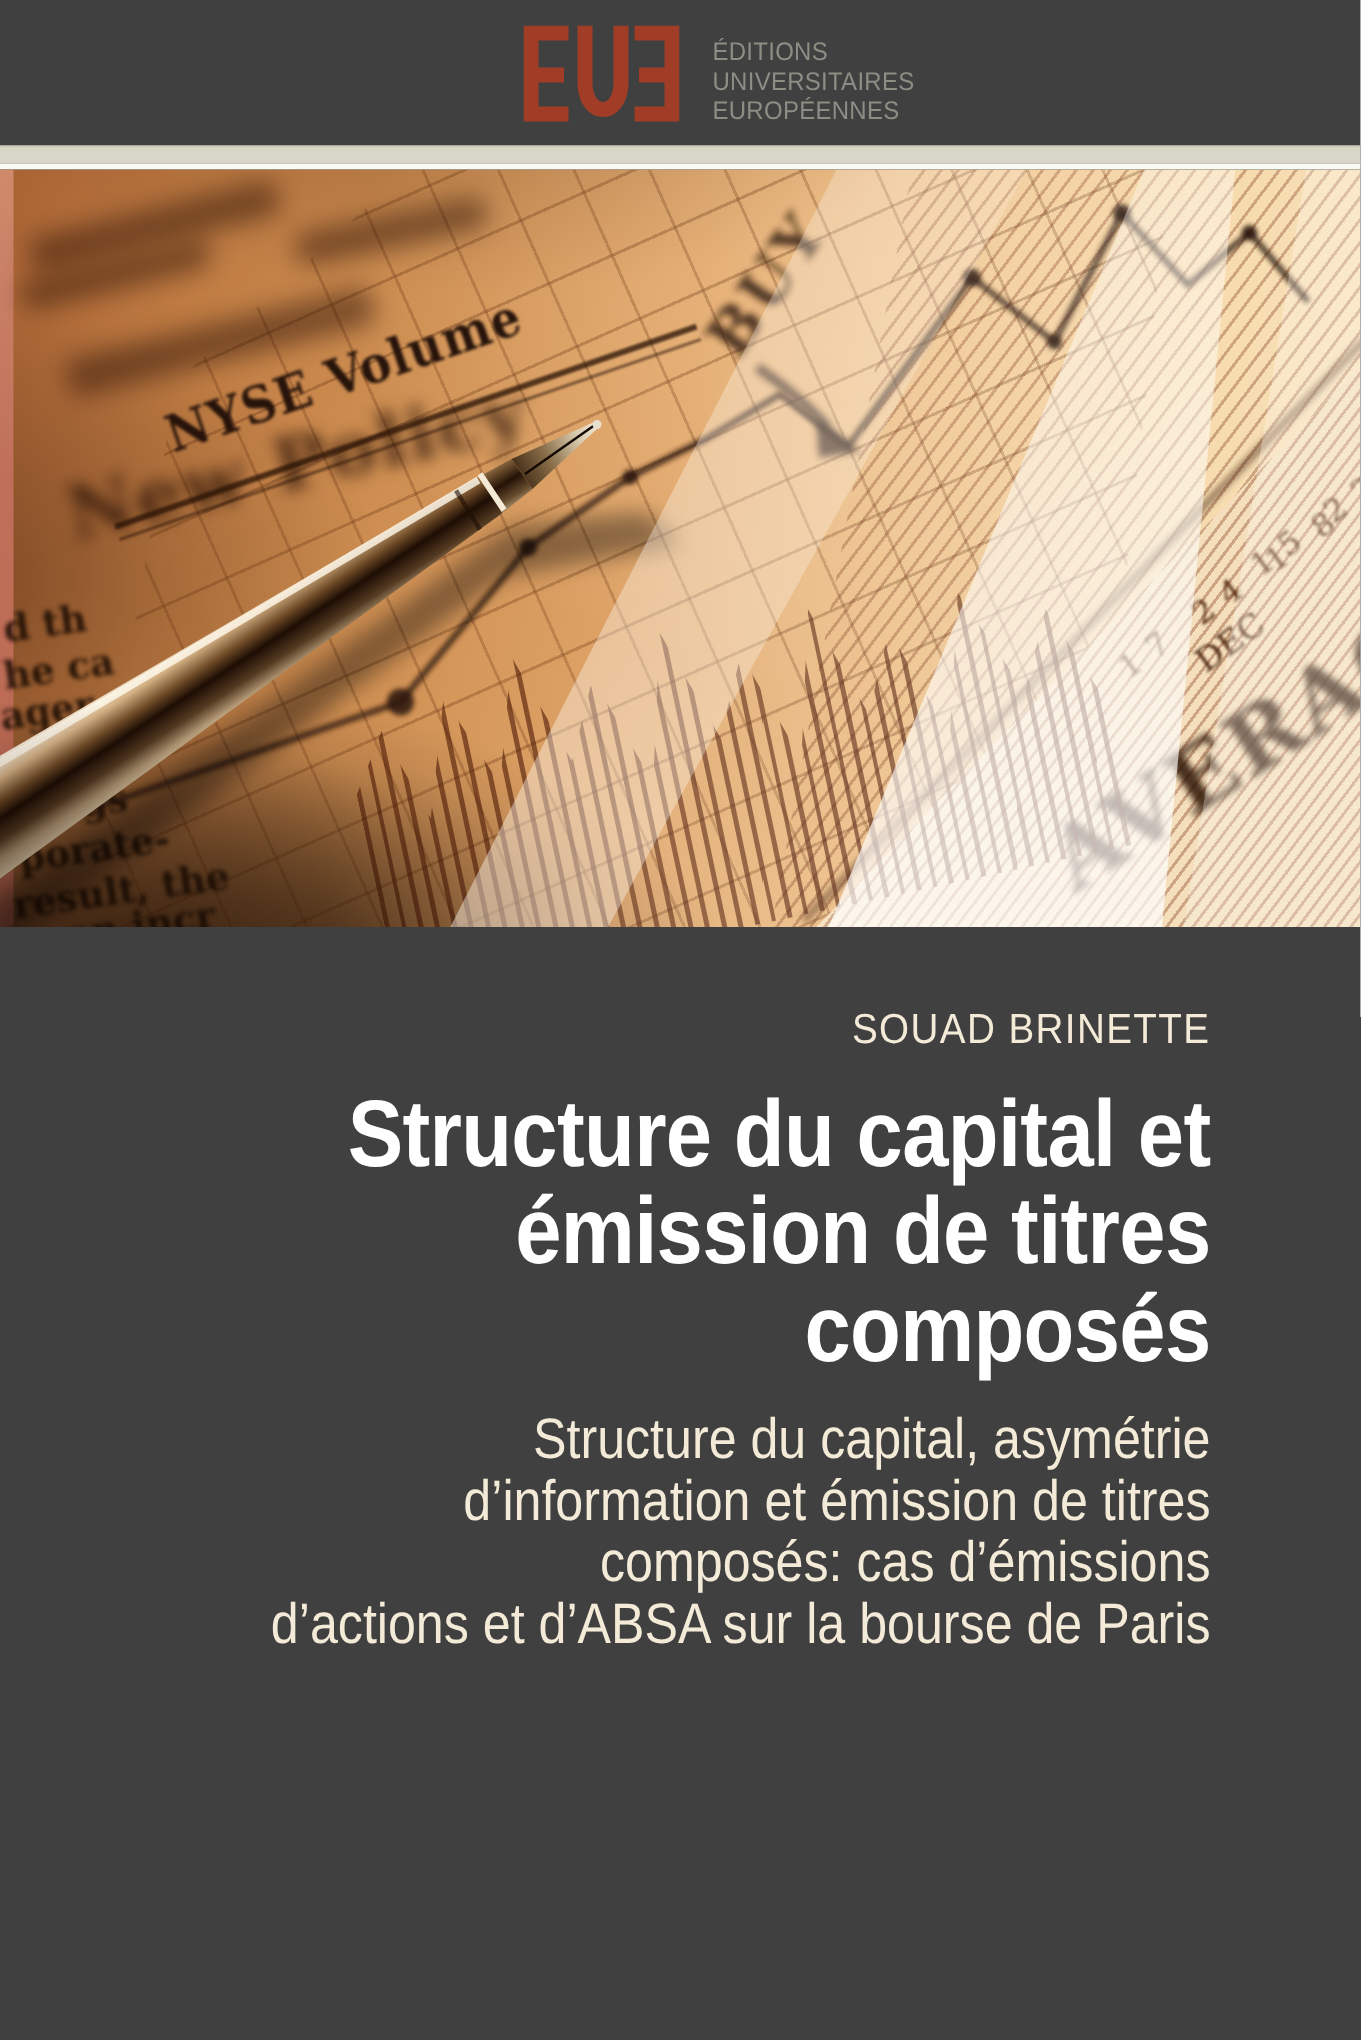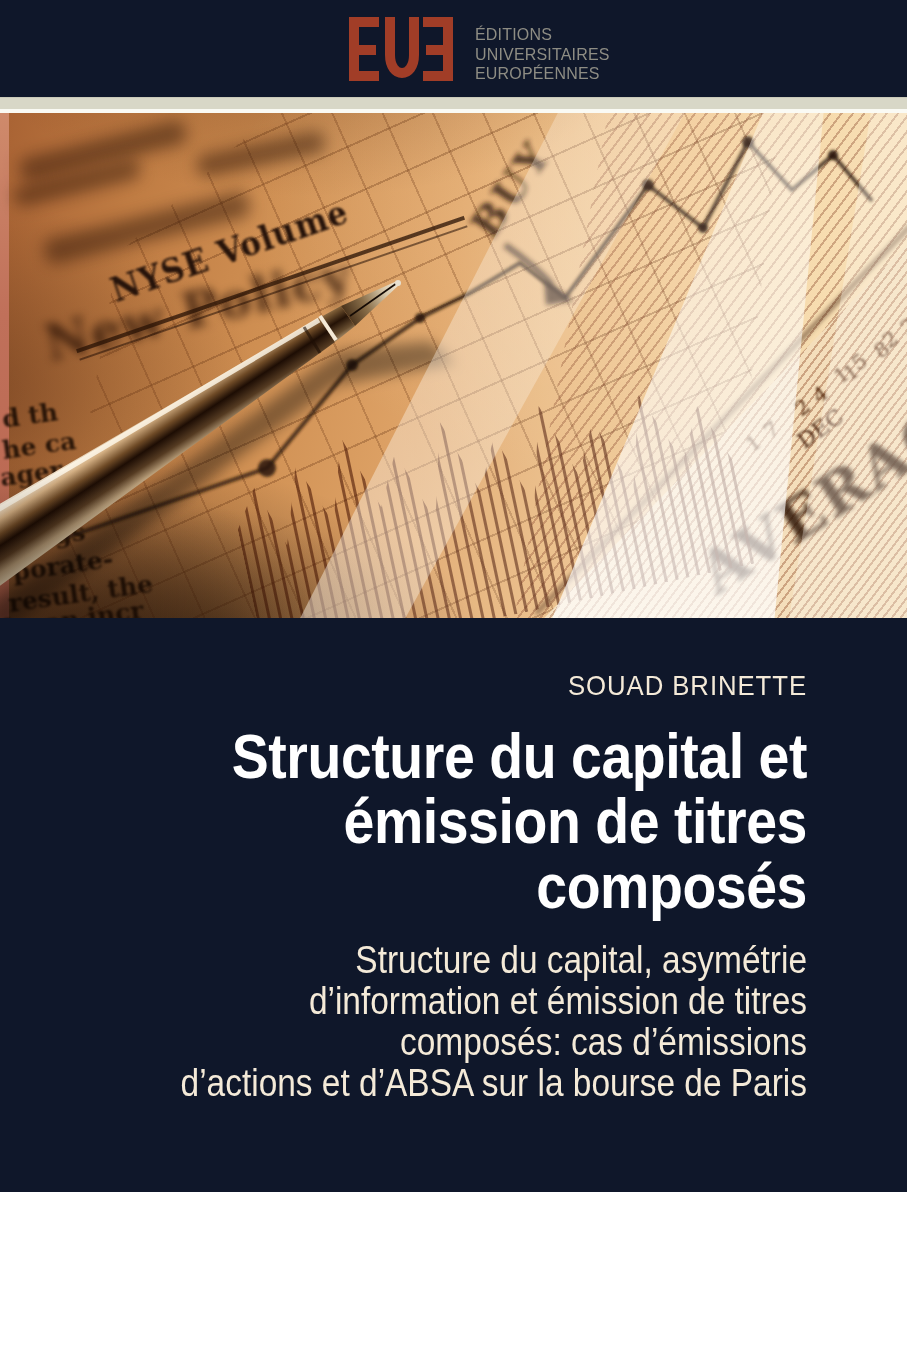--- a/index.html
+++ b/index.html
@@ -1,17 +1,17 @@
 <!DOCTYPE html>
 <html><head>
 <meta charset="utf-8">
 <style>
   html,body{margin:0;padding:0;background:#ffffff;}
-  .page{position:relative;width:907px;height:1192px;overflow:hidden;
-        font-family:"Liberation Sans",sans-serif;background:#0f172a;}
+  .page{position:relative;width:907px;height:1360px;overflow:hidden;
+        font-family:"Liberation Sans",sans-serif;background:#404040;}
 
   
   .header{position:absolute;left:0;top:0;width:907px;height:97px;
           background:linear-gradient(#ffffff 35%,#f4f4ee 80%,#ececе3 95%,#eaeae1);}
   .divider-band{position:absolute;left:0;top:97px;width:907px;height:12px;
           background:#D8D7C7;border-top:1px solid #c9c9b9;box-sizing:border-box;}
   .divider-line{position:absolute;left:0;top:109px;width:907px;height:4px;background:#FAFAF4;}
   .logo-mark{position:absolute;left:349px;top:17px;width:104px;height:76px;}
   .publisher-name{position:absolute;left:475px;top:25px;color:#8E8D84;
           font-size:17px;line-height:19.5px;letter-spacing:.2px;

